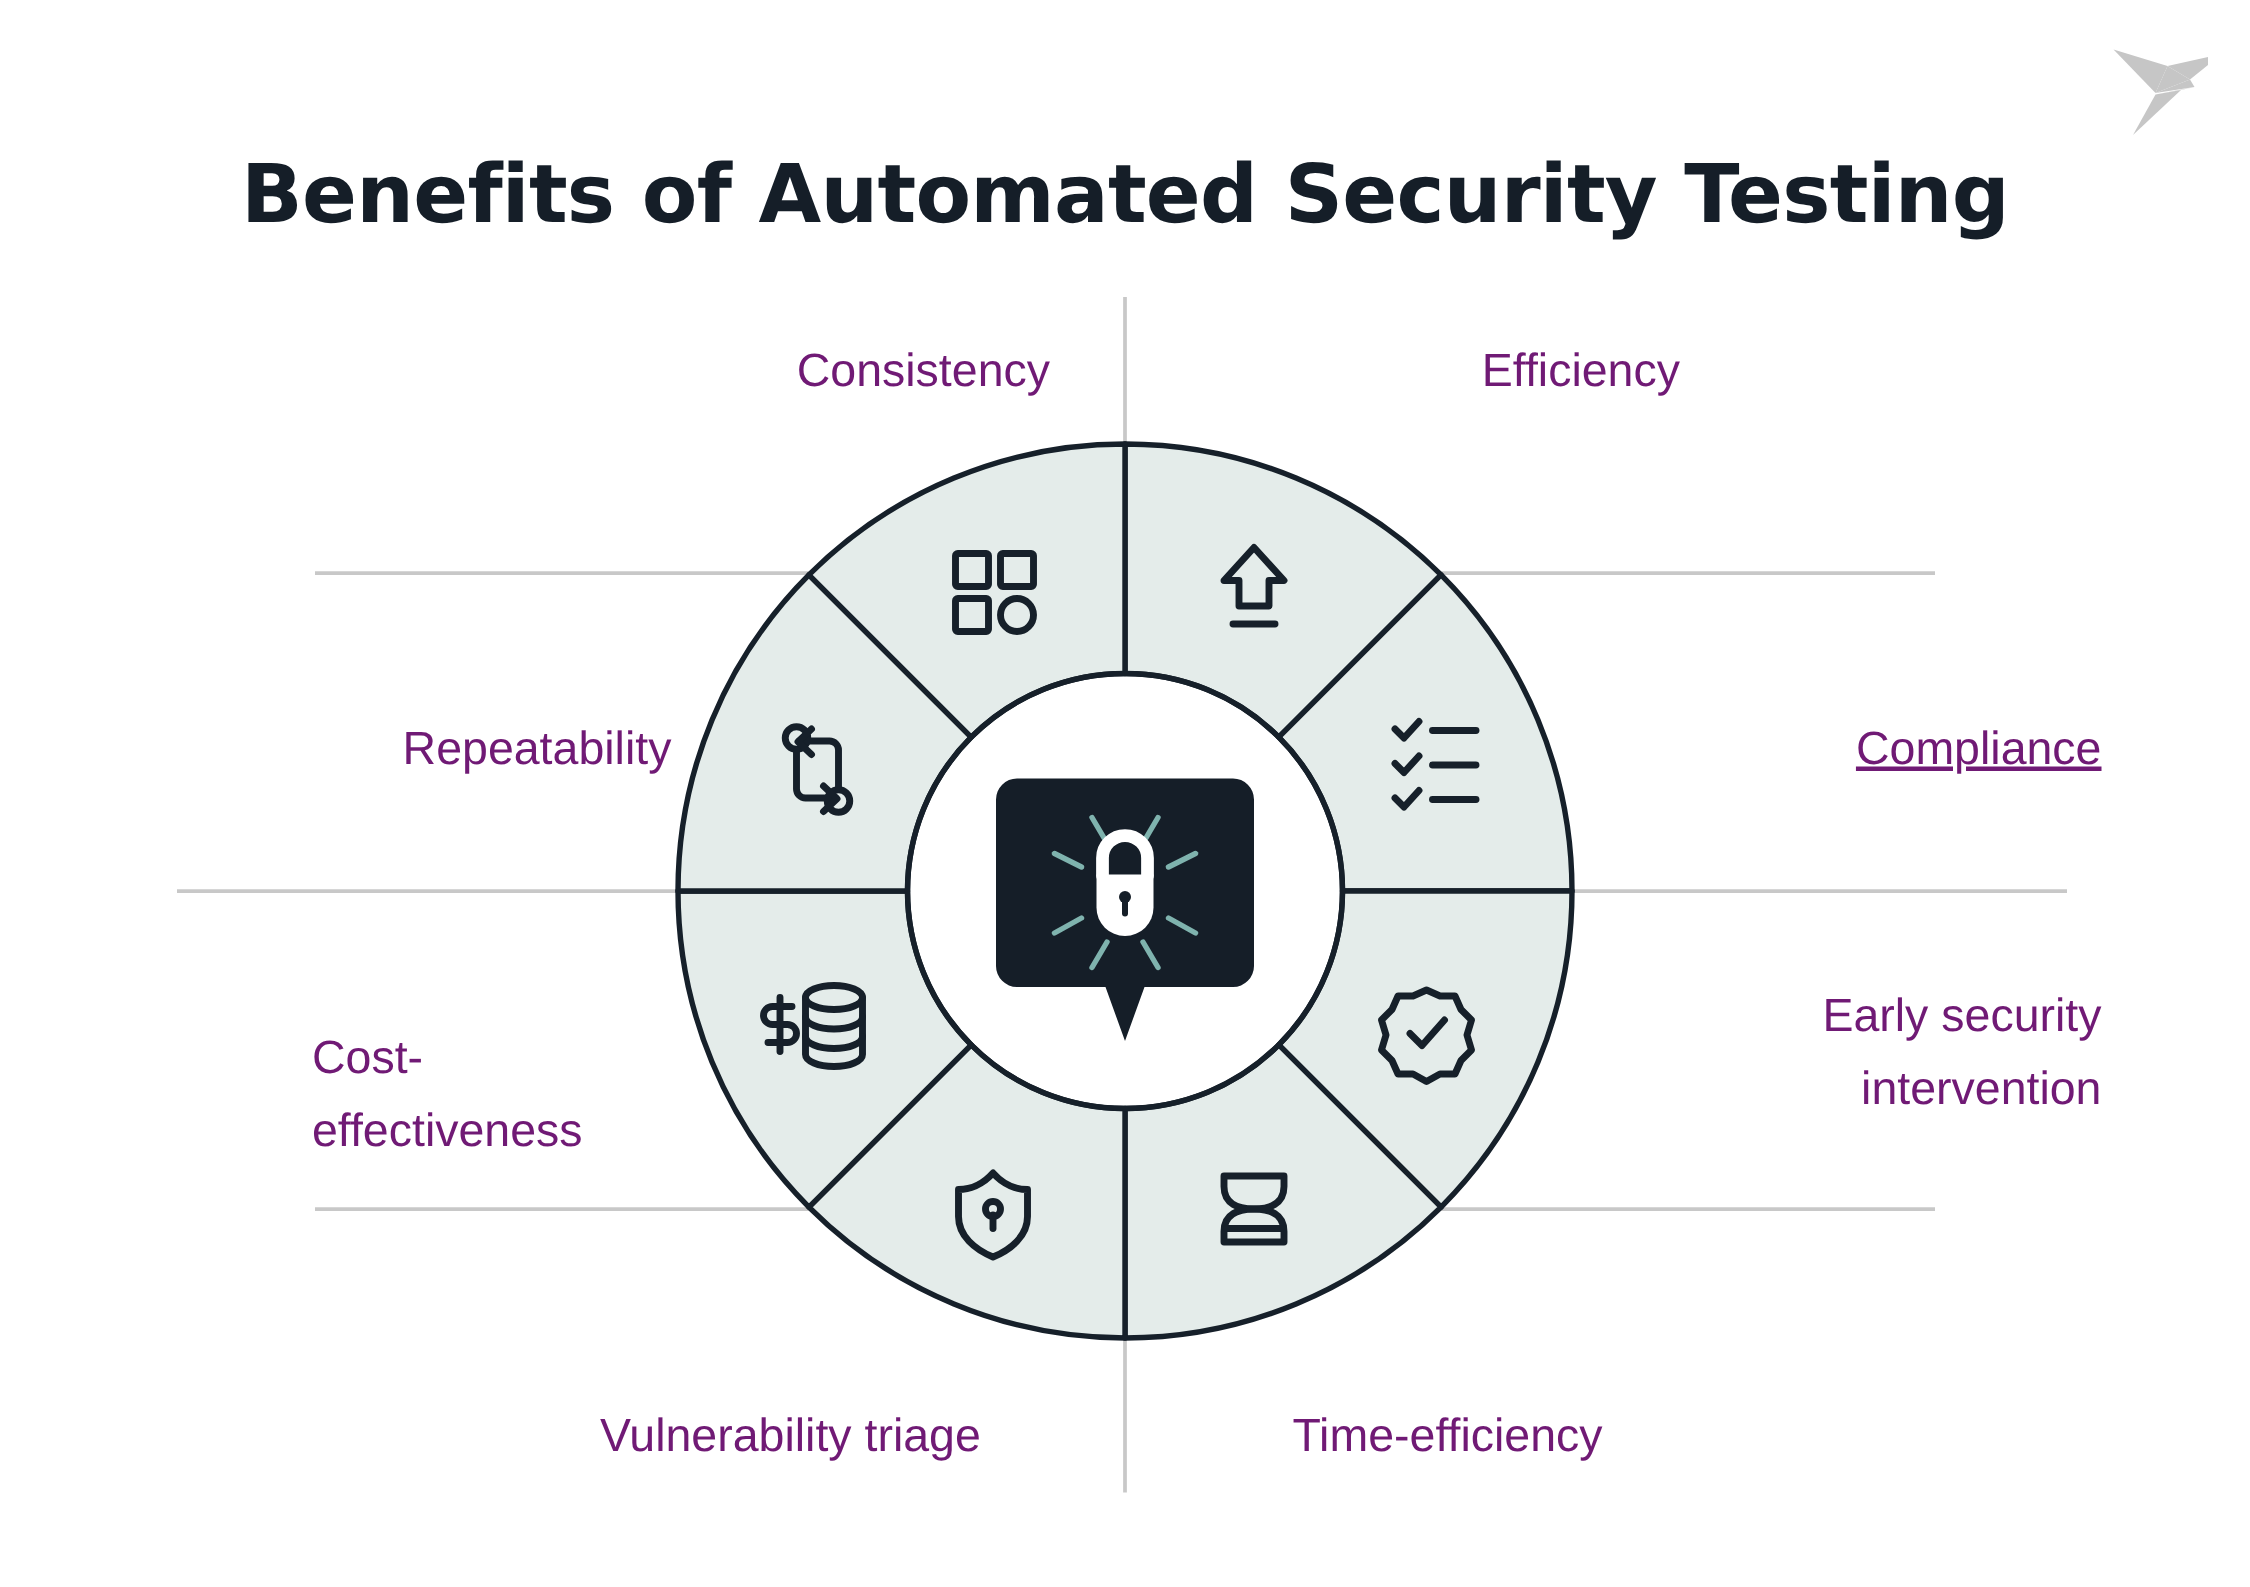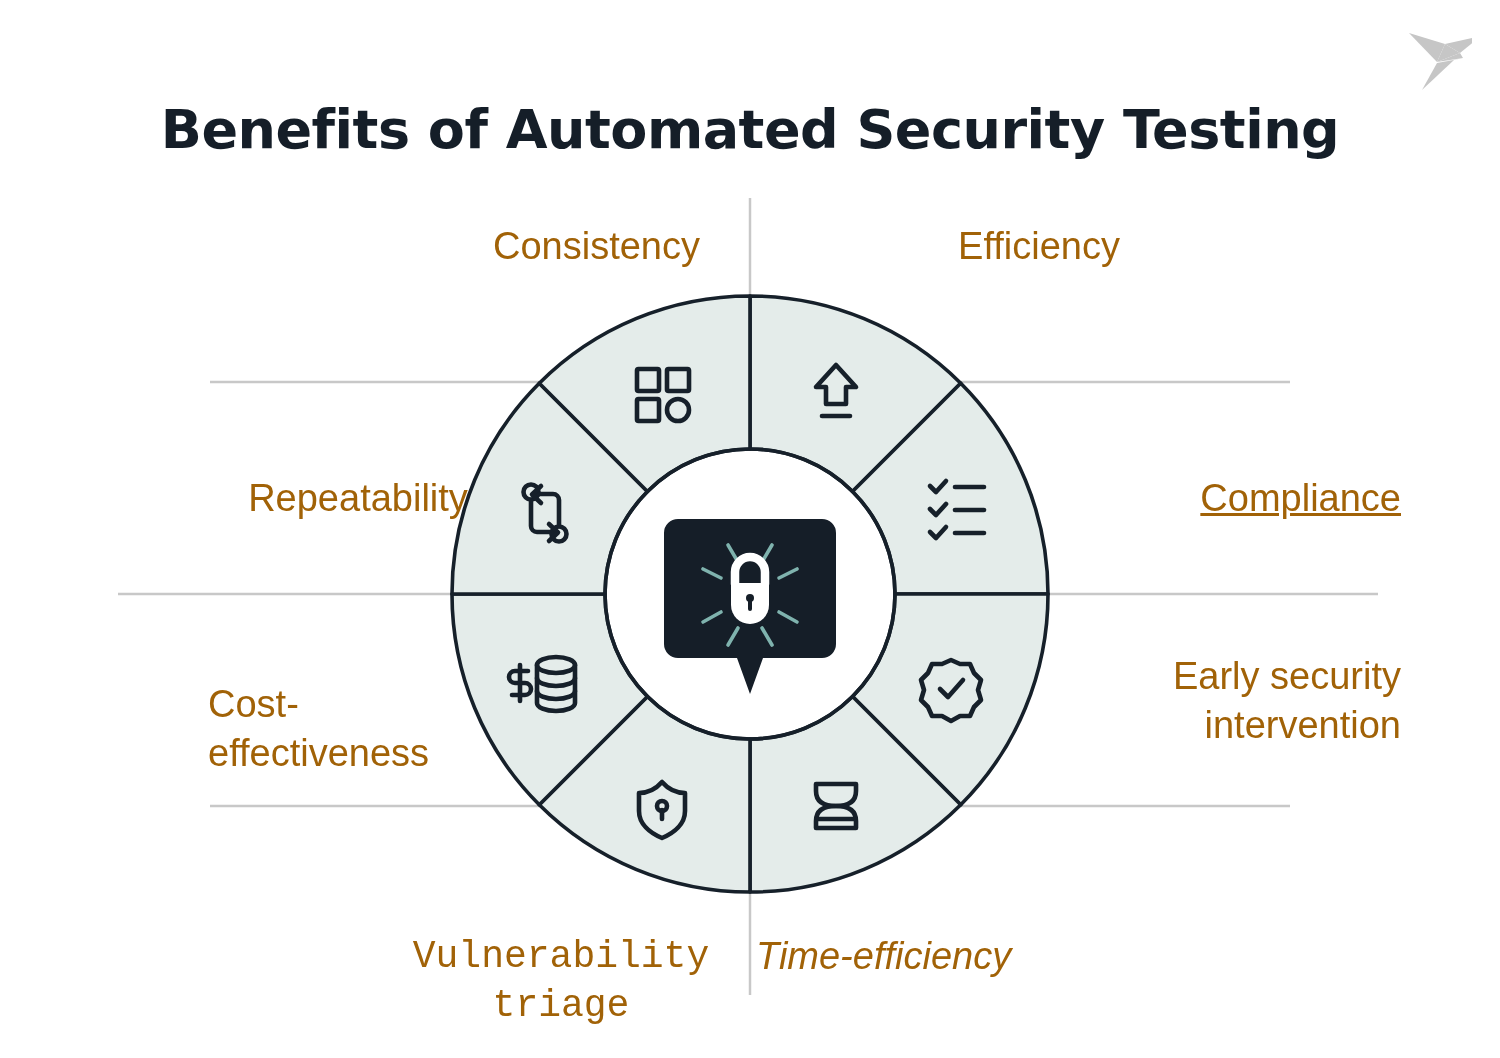--- a/index.html
+++ b/index.html
@@ -41,34 +41,34 @@
   #wheel-figure {
     position: absolute;
     left: 0;
     top: 0;
     width: 1500px;
     height: 1058px;
   }
   .wheel-label {
     position: absolute;
     font-family: "Liberation Sans", sans-serif;
-    font-size: 38px;
+    font-size: 31px;
     line-height: 49px;
-    color: #a16207;
+    color: #701a75;
     white-space: pre-line;
   }
 
   #label-consistency    { left: 380px;  top: 222px; width: 320px; text-align: right; }
   #label-efficiency     { left: 800px;  top: 222px; width: 320px; text-align: right;  }
   #label-repeatability  { left: 208px;  top: 474px; width: 300px; text-align: center;  }
   #label-compliance     { left: 1071px; top: 474px; width: 330px; text-align: right; text-decoration: underline;  }
   #label-cost           { left: 208px;  top: 652px; width: 300px; text-align: left; margin-top: 28px;  }
   #label-early          { left: 1071px; top: 652px; width: 330px; text-align: right;  }
-  #label-vulnerability  { left: 400px;  top: 932px; width: 322px; text-align: center; font-family: Liberation Mono, monospace; }
-  #label-time           { left: 756px;  top: 932px; width: 330px; text-align: left; font-style: italic;  }
+  #label-vulnerability  { left: 400px;  top: 932px; width: 322px; text-align: left; }
+  #label-time           { left: 800px;  top: 932px; width: 330px; text-align: center;  }
 </style>
 </head>
 <body>
 
 <div id="page">
 
   <h1 id="page-title">Benefits of Automated Security Testing</h1>
 
   <svg id="brand-logo" viewBox="0 0 104 74" aria-hidden="true">
     <g fill="#c6c6c6">

